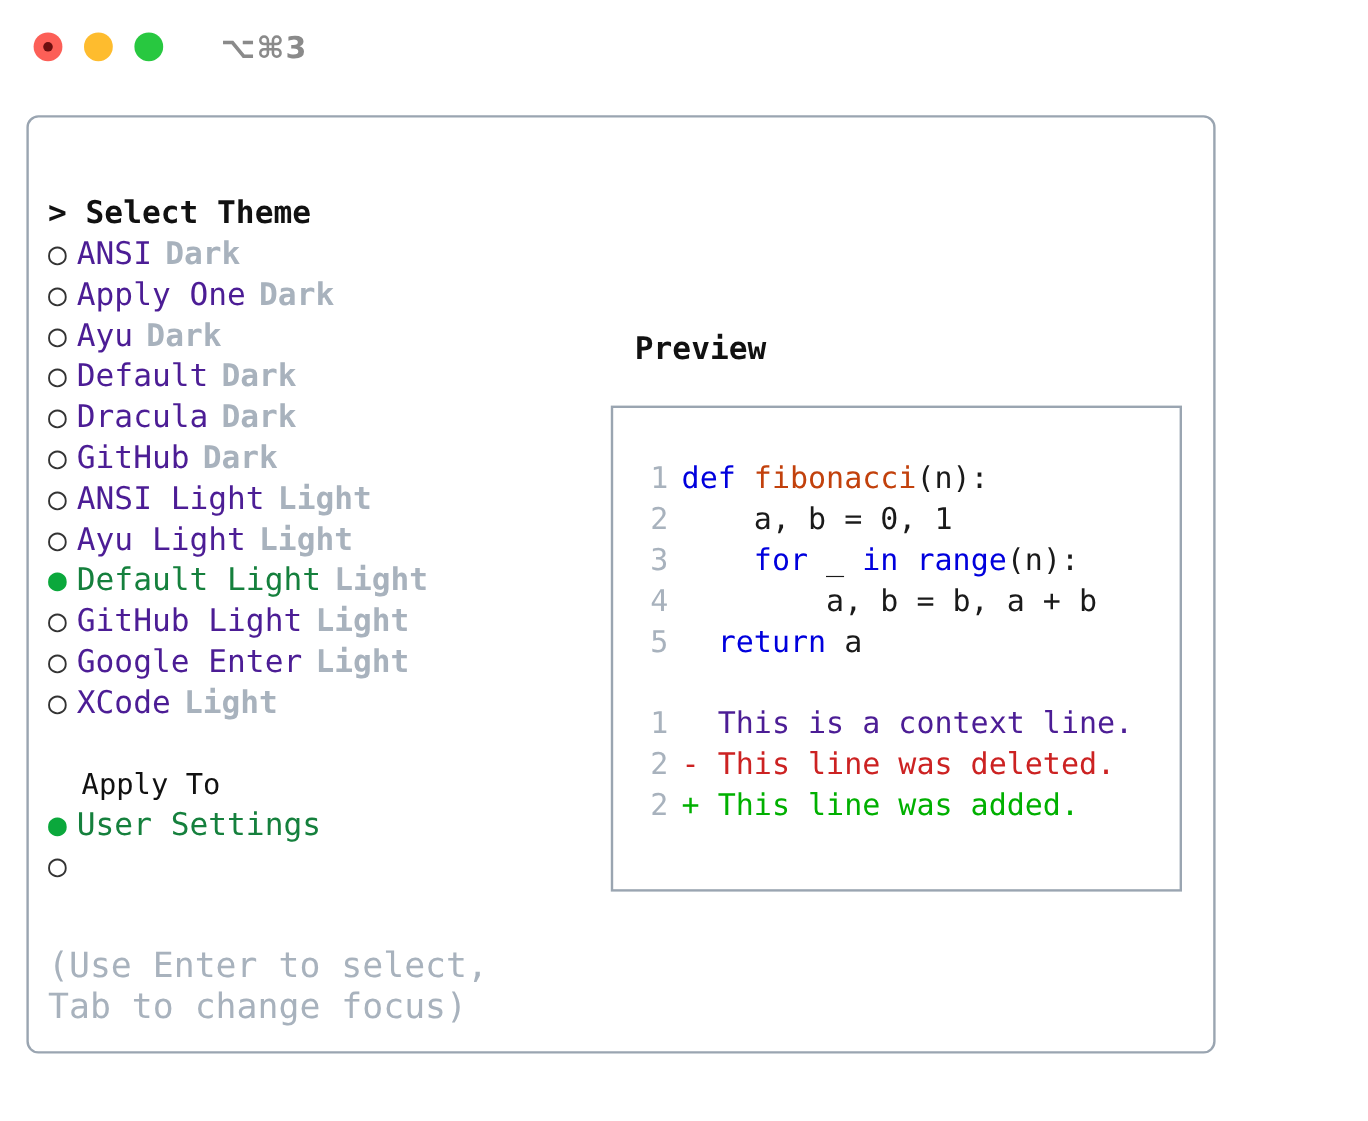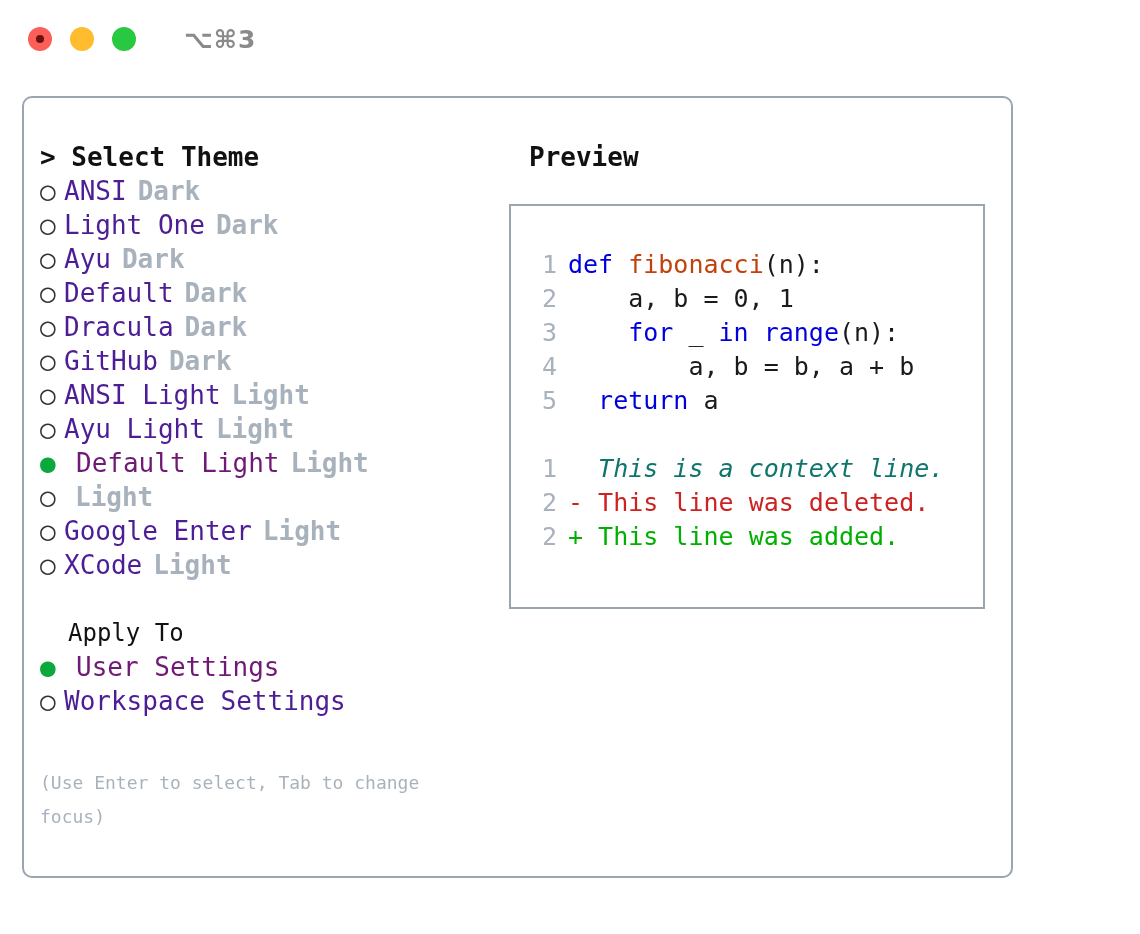--- a/index.html
+++ b/index.html
@@ -77,20 +77,21 @@
     border-radius: 10px;
     box-sizing: border-box;
     background: #ffffff;
   }
 
   #panel-columns {
     display: flex;
     padding: 42px 0 0 0;
     height: 100%;
     box-sizing: border-box;
+    align-items: center;
   }
 
   
   #theme-column {
     width: 478px;
     padding-left: 16px;
     box-sizing: border-box;
   }
 
   .section-header {
@@ -110,40 +111,40 @@
     white-space: pre;
   }
   .opt-bullet {
     width: 24px;
     display: inline-block;
     flex: 0 0 24px;
     color: #333333;
   }
   .opt-row.selected .opt-bullet { color: #0ba83c; }
   .opt-label { color: #4c1d95; }
-  .opt-row.selected .opt-label { color: #701a75; margin-left: 12px; }
+  .opt-row.selected .opt-label { color: #15803d; }
   .opt-tag {
     color: #a8b2bd;
     padding-left: 11px;
     font-weight: bold;
   }
 
   .group-gap { height: 34px; }
 
   .subsection-header {
     font-size: 24px;
     line-height: 34px;
     color: #111111;
     padding-left: 28px;
     white-space: pre;
   }
 
   #hint-text {
     margin-top: 48px;
-    font-size: 18px;
+    font-size: 29px;
     line-height: 34px;
     color: #a8b2bd;
     width: 420px;
     white-space: normal;
   }
 
   
   #preview-column {
     flex: 1;
     padding-left: 7px;
@@ -180,21 +181,21 @@
     text-align: right;
     margin-right: 11px;
   }
   .code-text { color: #1a1a1a; }
   .tok-kw   { color: #0000dd; }
   .tok-fn   { color: #c2410c; }
   .tok-plain{ color: #1a1a1a; }
 
   .blank-line { height: 34px; }
 
-  .diff-ctx  { color: #0f766e; font-style: italic; }
+  .diff-ctx  { color: #4c1d95; }
   .diff-del  { color: #cc2222; }
   .diff-add  { color: #00b000; }
 </style>
 </head>
 <body>
 
 <div id="app-window">
 
   <div id="title-bar">
     <div class="traffic-lights">
@@ -207,40 +208,40 @@
 
   <div id="main-panel">
     <div id="panel-columns">
 
       <div id="theme-column">
 
         <div class="section-header"><span class="caret">&gt;</span> <span>Select Theme</span></div>
 
         <div id="theme-list">
             <div class="opt-row"><span class="opt-bullet">○</span><span class="opt-label">ANSI</span><span class="opt-tag">Dark</span></div>
-            <div class="opt-row"><span class="opt-bullet">○</span><span class="opt-label">Light One</span><span class="opt-tag">Dark</span></div>
+            <div class="opt-row"><span class="opt-bullet">○</span><span class="opt-label">Apply One</span><span class="opt-tag">Dark</span></div>
             <div class="opt-row"><span class="opt-bullet">○</span><span class="opt-label">Ayu</span><span class="opt-tag">Dark</span></div>
             <div class="opt-row"><span class="opt-bullet">○</span><span class="opt-label">Default</span><span class="opt-tag">Dark</span></div>
             <div class="opt-row"><span class="opt-bullet">○</span><span class="opt-label">Dracula</span><span class="opt-tag">Dark</span></div>
             <div class="opt-row"><span class="opt-bullet">○</span><span class="opt-label">GitHub</span><span class="opt-tag">Dark</span></div>
             <div class="opt-row"><span class="opt-bullet">○</span><span class="opt-label">ANSI Light</span><span class="opt-tag">Light</span></div>
             <div class="opt-row"><span class="opt-bullet">○</span><span class="opt-label">Ayu Light</span><span class="opt-tag">Light</span></div>
             <div class="opt-row selected"><span class="opt-bullet">●</span><span class="opt-label">Default Light</span><span class="opt-tag">Light</span></div>
-            <div class="opt-row"><span class="opt-bullet">○</span><span class="opt-tag">Light</span></div>
+            <div class="opt-row"><span class="opt-bullet">○</span><span class="opt-label">GitHub Light</span><span class="opt-tag">Light</span></div>
             <div class="opt-row"><span class="opt-bullet">○</span><span class="opt-label">Google Enter</span><span class="opt-tag">Light</span></div>
             <div class="opt-row"><span class="opt-bullet">○</span><span class="opt-label">XCode</span><span class="opt-tag">Light</span></div>
           </div>
 
         <div class="group-gap"></div>
 
         <div class="subsection-header">Apply To</div>
 
         <div id="apply-list">
             <div class="opt-row selected"><span class="opt-bullet">●</span><span class="opt-label">User Settings</span></div>
-            <div class="opt-row"><span class="opt-bullet">○</span><span class="opt-label">Workspace Settings</span></div>
+            <div class="opt-row"><span class="opt-bullet">○</span></div>
           </div>
 
         <div id="hint-text">(Use Enter to select, Tab to change focus)</div>
       </div>
 
       <div id="preview-column">
         <div id="preview-title">Preview</div>
 
         <div id="preview-box">
           <div id="code-block">

